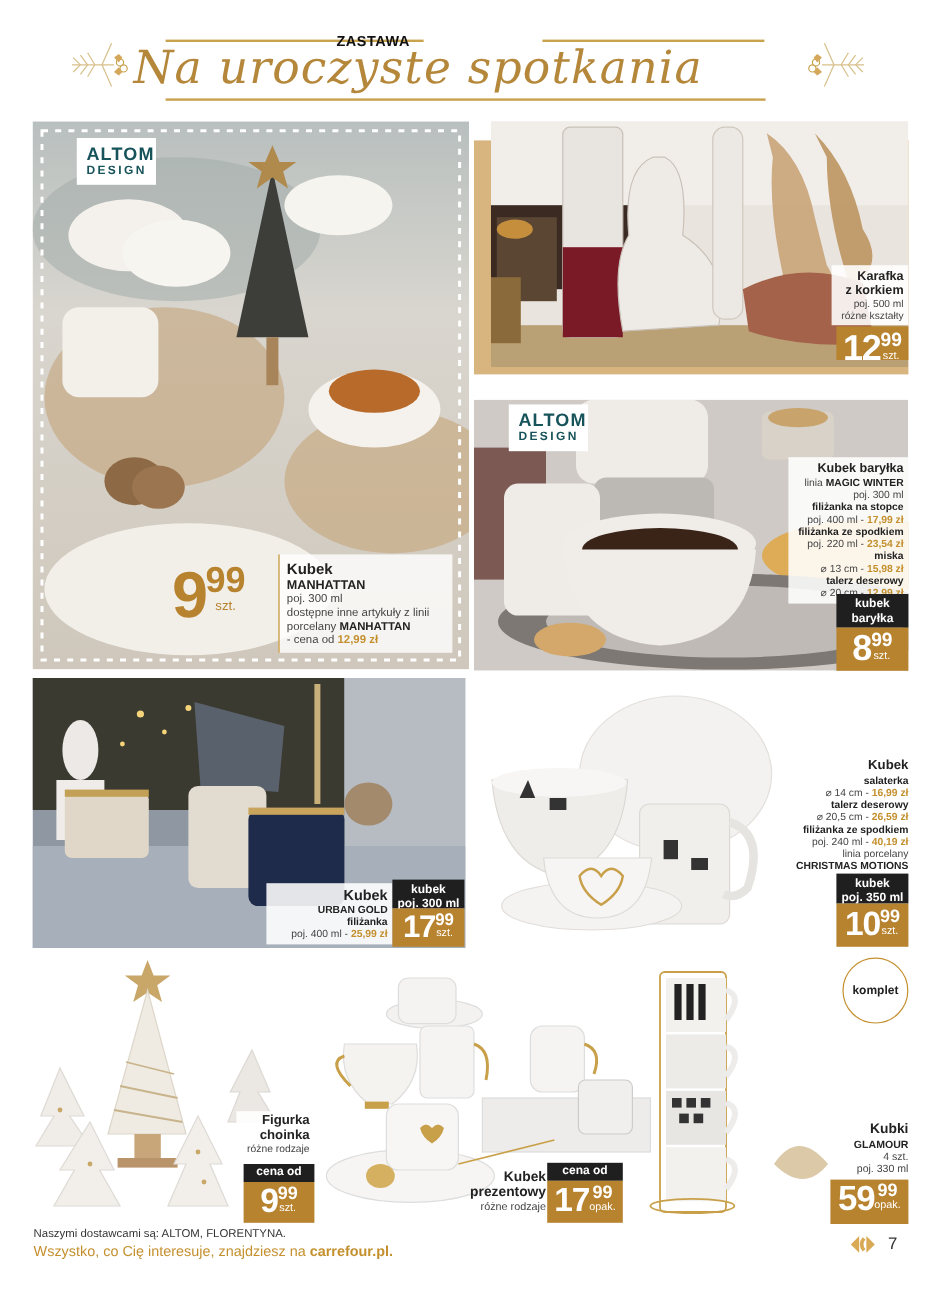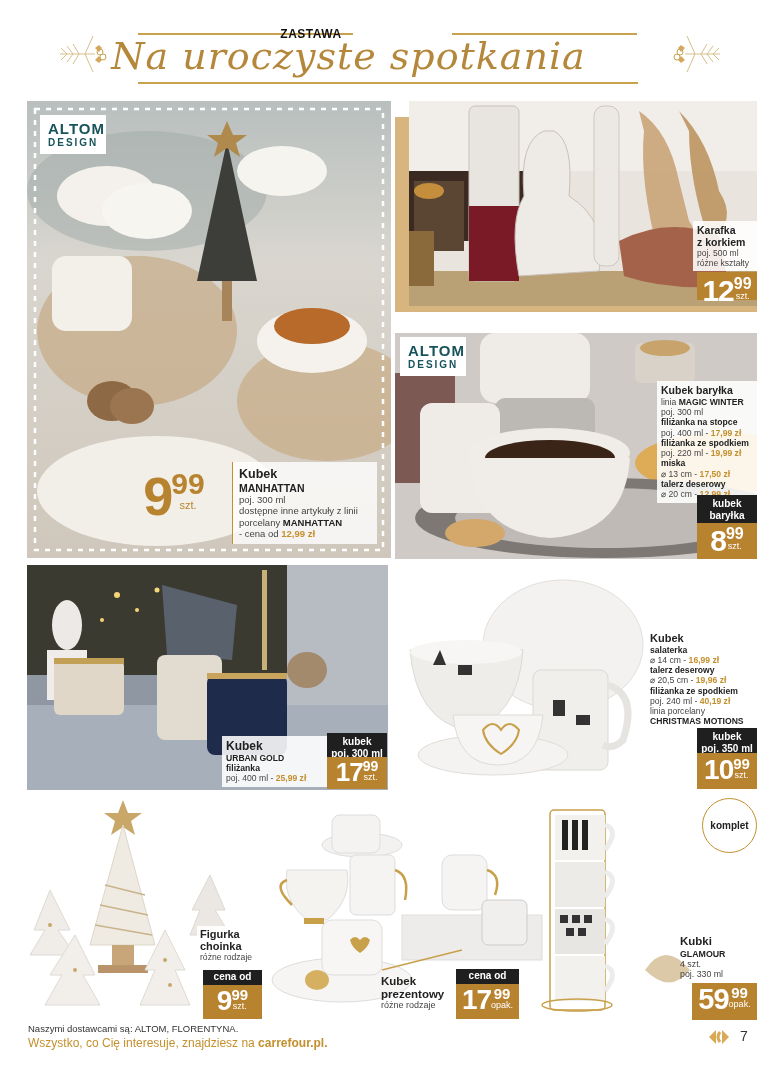--- a/index.html
+++ b/index.html
@@ -10,25 +10,25 @@
   .header { position: absolute; left: 0; top: 0; width: 775px; height: 95px; }
   .header .line { position: absolute; height: 2px; background: #c9a24e; }
   .header .section-label { position: absolute; left: 0; width: 622px; top: 27px; text-align: center; font-weight: bold; font-size: 12px; letter-spacing: 0.5px; color: #111; }
   .header .script-title { position: absolute; left: 0; width: 697px; top: 34px; text-align: center; font-family: "DejaVu Serif", serif; font-style: italic; font-size: 38px; color: #b4873a; letter-spacing: 1px; }
   .header .sprig { position: absolute; top: 30px; width: 60px; height: 48px; }
 
   
   .panel { position: absolute; overflow: hidden; }
   .photo { position: absolute; left: 0; top: 0; width: 100%; height: 100%; }
 
-  .brand-badge { position: absolute; background: #fff; padding: 6px 8px; line-height: 1; text-align: center; }
+  .brand-badge { position: absolute; background: #fff; padding: 6px 8px; line-height: 1; text-align: center; margin-left: 24px; }
   .brand-badge .b1 { font-weight: bold; font-size: 15px; color: #17535a; letter-spacing: 1px; display: block; }
   .brand-badge .b2 { font-weight: bold; font-size: 10px; color: #17535a; letter-spacing: 2px; display: block; margin-top: 2px; }
 
-  .info { position: absolute; background: rgba(255,255,255,0.88); padding: 5px 6px; font-size: 9.5px; line-height: 1.18; color: #444; }
+  .info { position: absolute; background: rgba(255,255,255,0.88); text-align: right; padding: 5px 6px; font-size: 9.5px; line-height: 1.18; color: #444; }
   .info .title { font-weight: bold; font-size: 12.5px; color: #222; display: block; }
   .info .bold { font-weight: bold; color: #222; }
   .info .gold { color: #c4902e; font-weight: bold; }
   .info .row { display: block; }
 
   .price-box { position: absolute; background: #b8832f; color: #fff; text-align: center; }
   .price-box .whole { font-weight: bold; line-height: 1; display: inline-block; vertical-align: top; letter-spacing: -1px; }
   .price-box .frac { display: inline-block; vertical-align: top; text-align: center; line-height: 1; }
   .price-box .cents { font-weight: bold; display: block; }
   .price-box .unit { display: block; font-size: 9px; }
@@ -187,23 +187,23 @@
     <span class="b1">ALTOM</span>
     <span class="b2">DESIGN</span>
   </div>
   <div class="info" style="left:262px; top:48px; width:100px; padding:3px 4px; font-size:8.6px; line-height:1.2;">
     <span class="title" style="font-size:10.5px;">Kubek baryłka</span>
     <span class="row"><span>linia</span> <span class="bold">MAGIC WINTER</span></span>
     <span class="row">poj. 300 ml</span>
     <span class="row bold">filiżanka na stopce</span>
     <span class="row"><span>poj. 400 ml -</span> <span class="gold">17,99 zł</span></span>
     <span class="row bold">filiżanka ze spodkiem</span>
-    <span class="row"><span>poj. 220 ml -</span> <span class="gold">19,99 zł</span></span>
+    <span class="row"><span>poj. 220 ml -</span> <span class="gold">23,54 zł</span></span>
     <span class="row bold">miska</span>
-    <span class="row"><span>⌀ 13 cm -</span> <span class="gold">17,50 zł</span></span>
+    <span class="row"><span>⌀ 13 cm -</span> <span class="gold">15,98 zł</span></span>
     <span class="row bold">talerz deserowy</span>
     <span class="row"><span>⌀ 20 cm -</span> <span class="gold">12,99 zł</span></span>
   </div>
 </div>
 <div class="label-box" style="left:697px; top:495px; width:60px; height:28px;">
   <span style="display:block;">kubek</span>
   <span style="display:block;">baryłka</span>
 </div>
 <div class="price-box" style="left:697px; top:523px; width:60px; height:36px; padding-top:3px;">
   <span class="whole" style="font-size:30px;">8</span><span class="frac">
@@ -267,21 +267,21 @@
         <rect x="178" y="145" width="14" height="10"></rect>
         <polygon points="35,95 42,80 48,95"></polygon>
       </g>
   </svg>
 </div>
 <div class="info" style="left:650px; top:630px; width:107px; padding:2px 0; font-size:8.6px; background:transparent;">
   <span class="title" style="font-size:11px;">Kubek</span>
   <span class="row bold">salaterka</span>
   <span class="row"><span>⌀ 14 cm -</span> <span class="gold">16,99 zł</span></span>
   <span class="row bold">talerz deserowy</span>
-  <span class="row"><span>⌀ 20,5 cm -</span> <span class="gold">19,96 zł</span></span>
+  <span class="row"><span>⌀ 20,5 cm -</span> <span class="gold">26,59 zł</span></span>
   <span class="row bold">filiżanka ze spodkiem</span>
   <span class="row"><span>poj. 240 ml -</span> <span class="gold">40,19 zł</span></span>
   <span class="row">linia porcelany</span>
   <span class="row bold">CHRISTMAS MOTIONS</span>
 </div>
 <div class="label-box" style="left:697px; top:728px; width:60px; height:25px;">
   <span style="display:block;">kubek</span>
   <span style="display:block;">poj. 350 ml</span>
 </div>
 <div class="price-box" style="left:697px; top:753px; width:60px; height:36px; padding-top:3px;">

